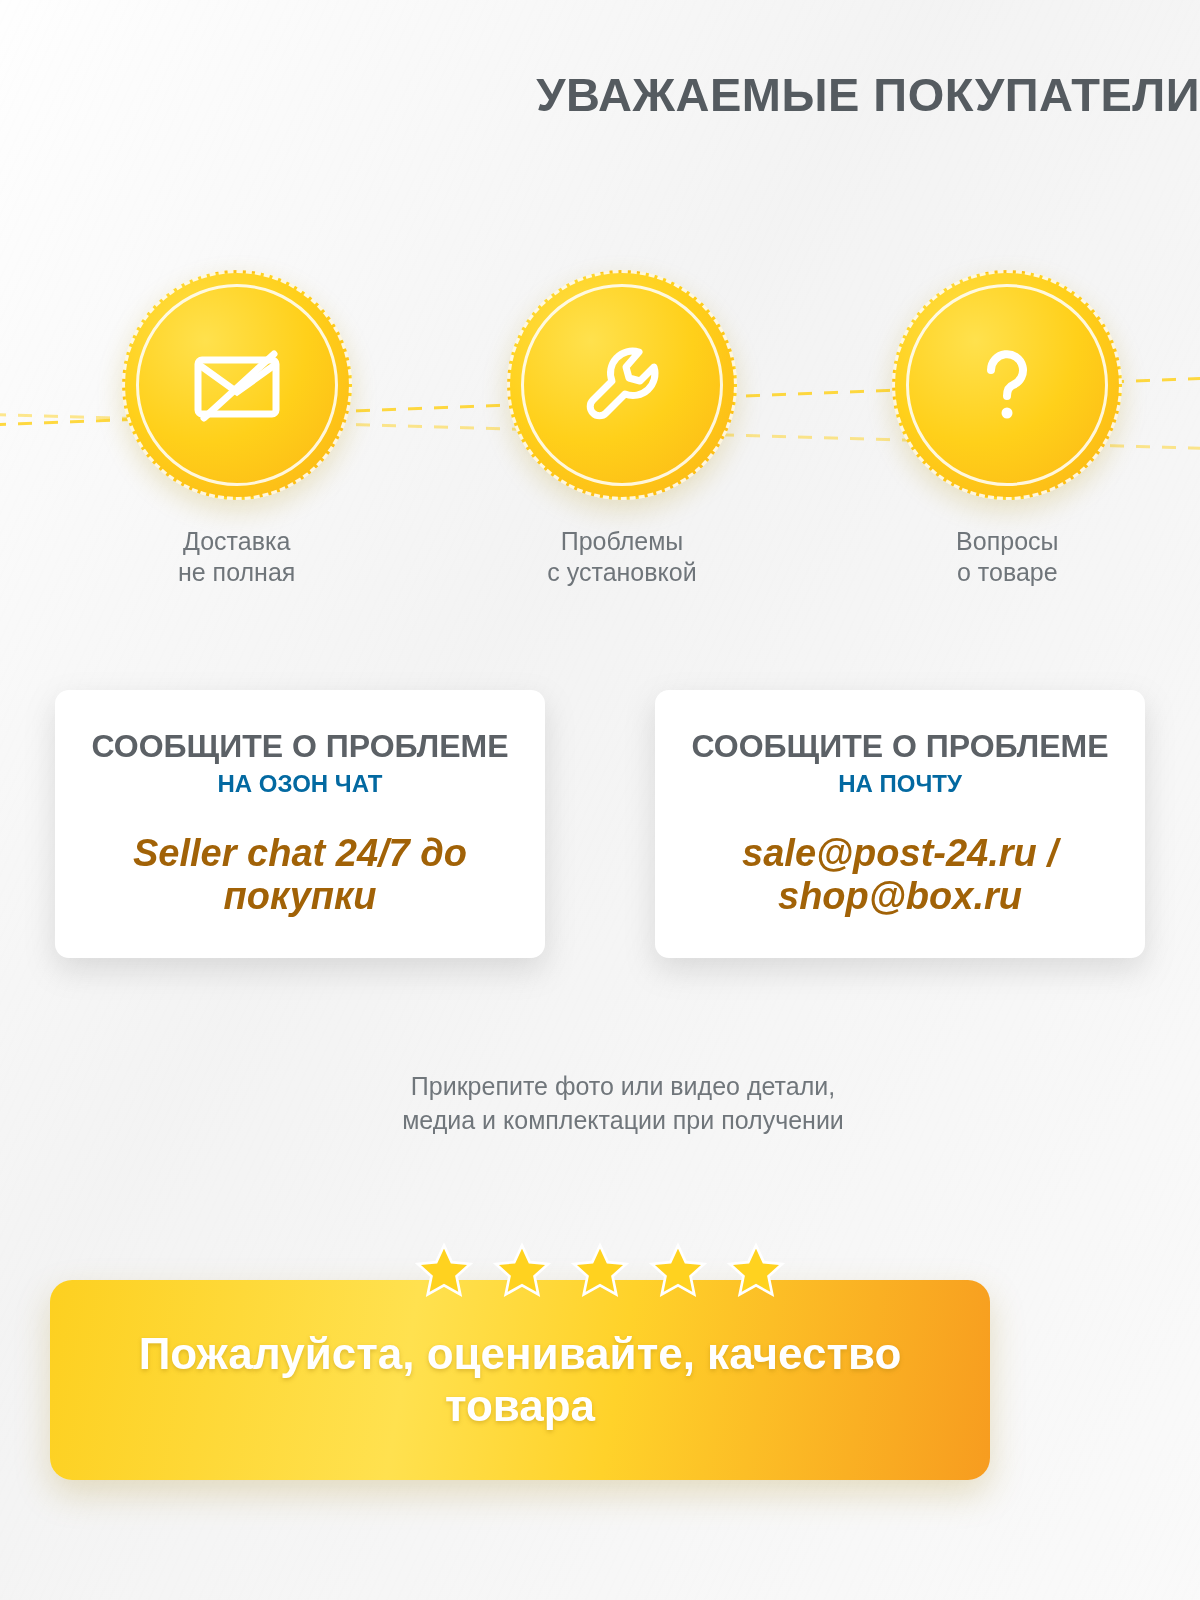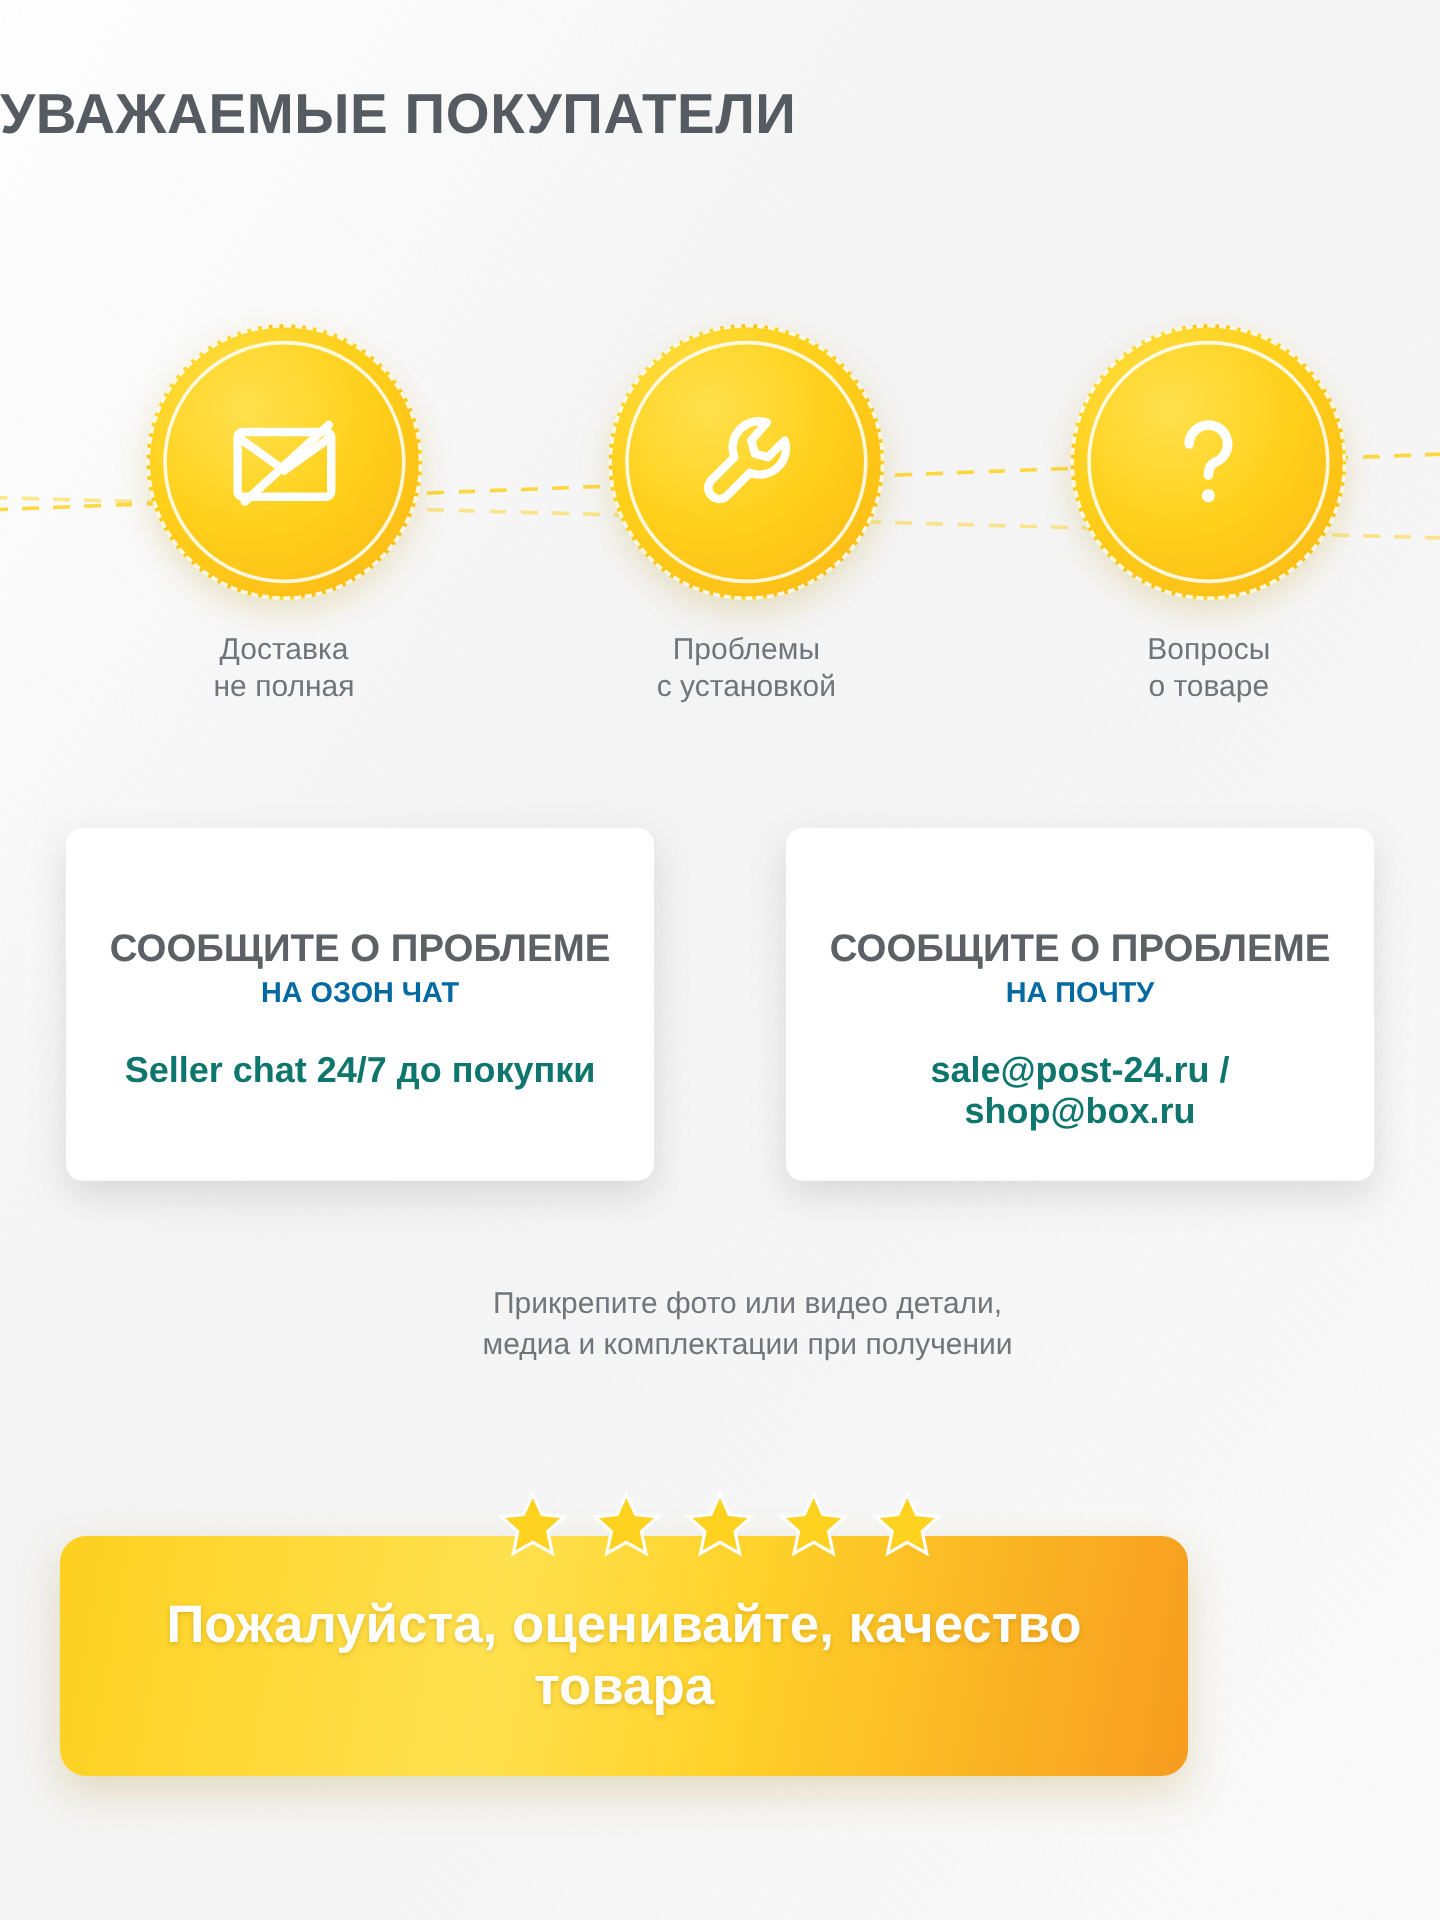--- a/index.html
+++ b/index.html
@@ -35,21 +35,21 @@
     transform: rotate(1.6deg);
     opacity: .5;
   }
 
   
   .header {
     position: absolute;
     top: 70px;
     left: 0;
     width: 1200px;
-    text-align: left;
+    text-align: right;
   }
   .header h1 {
     font-size: 47px;
     font-weight: bold;
     letter-spacing: 0.5px;
     color: #555b60;
     text-transform: uppercase;
     line-height: 1.05;
   }
   .header .sub {
@@ -118,35 +118,35 @@
     box-shadow: 0 12px 30px rgba(120,120,120,0.22);
     padding: 38px 24px 40px;
     text-align: center;
   }
   .card .t1 {
     font-size: 32px;
     font-weight: bold;
     color: #5c6166;
     text-transform: uppercase;
     line-height: 1.18;
-    margin-top: 44px;
   }
   .card .t2 {
     font-size: 24px;
     font-weight: bold;
     color: #0369a1;
     text-transform: uppercase;
     line-height: 1.18;
     margin-top: 4px;
   }
   .card .val {
     margin-top: 34px;
-    font-size: 30px;
-    font-weight: bold;
-    color: #0f766e;
+    font-size: 38px;
+    font-weight: bold;
+    color: #a16207;
+    font-style: italic;
     word-break: break-word;
   }
 
   
   .notes {
     position: absolute;
     top: 1070px;
     left: 0;
     width: 1200px;
     display: flex;

